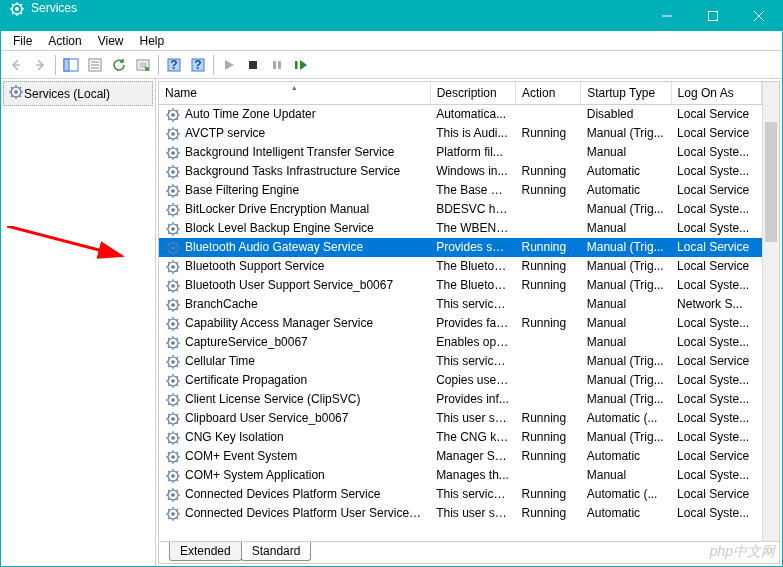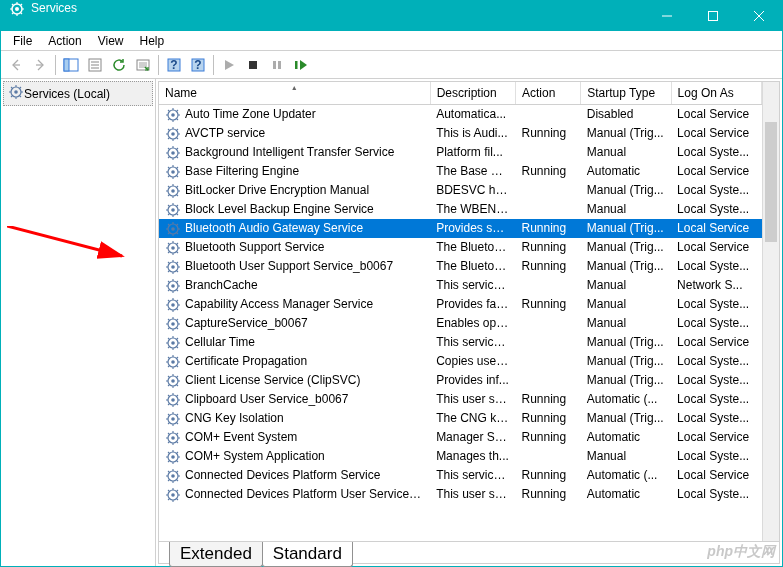--- a/index.html
+++ b/index.html
@@ -23,23 +23,23 @@
 .gridwrap{flex:1;overflow:hidden;position:relative;display:flex}
 .grid{flex:1;overflow:hidden}
 table{border-collapse:collapse;width:100%;table-layout:fixed}
 th{text-align:left;font-weight:400;padding:4px 6px;border-right:1px solid #e0e0e0;border-bottom:1px solid #d0d0d0;background:#fff;position:relative;white-space:nowrap;overflow:hidden}
 td{padding:1px 6px;white-space:nowrap;overflow:hidden;text-overflow:ellipsis;height:19px;line-height:17px}
 tr.sel td{background:#0078d7;color:#ffffff}
 .svcicon{display:inline-block;width:16px;height:16px;vertical-align:middle;margin-right:4px}
 .vscroll{width:17px;background:#f0f0f0;border-left:1px solid #dadada;position:relative}
 .vthumb{position:absolute;left:2px;right:2px;top:40px;height:120px;background:#cdcdcd}
 .tabs{height:22px;display:flex;align-items:flex-start;border-top:1px solid #d0d0d0;padding-left:10px;background:#fff}
-.tab{padding:2px 10px;border:1px solid #919191;border-top:none;border-bottom-left-radius:3px;border-bottom-right-radius:3px;background:#fff;margin-right:-1px;font-size:17px}
+.tab{padding:2px 10px;border:1px solid #919191;border-top:none;border-bottom-left-radius:3px;border-bottom-right-radius:3px;background:#fff;margin-right:-1px;font-size:12px}
 .tab.inactive{background:#f4f4f4}
-.watermark{position:fixed;right:8px;bottom:6px;color:#bbb;font-size:14px;font-weight:bold;font-style:italic;opacity:.8}
+.watermark{position:fixed;right:8px;bottom:6px;color:#bbb;font-size:14px;font-weight:normal;font-style:italic;opacity:.8}
 .arrow{position:absolute;left:6px;top:225px;z-index:50;pointer-events:none}
 .sorticon{position:absolute;left:50%;top:1px;transform:translateX(-50%);font-size:8px;color:#666}
 </style>
 </head>
 <body>
 
 <div class="window">
 
   <svg class="arrow" width="130" height="60">
     <defs>
@@ -230,20 +230,31 @@
                   <td>Platform fil...</td>
                   <td></td>
                   <td>Manual</td>
                   <td>Local Syste...</td>
                 </tr>
                 <tr>
                   <td><span class="svcicon"><svg width="16" height="16" viewBox="0 0 16 16">
                         <circle cx="8" cy="8" r="5" fill="none" stroke="#5b7aa5" stroke-width="1.2"></circle>
                         <circle cx="8" cy="8" r="1.8" fill="#5b7aa5"></circle>
                         <path d="M8 1v2M8 13v2M1 8h2M13 8h2M3 3l1.4 1.4M11.6 11.6L13 13M3 13l1.4-1.4M11.6 4.4L13 3" stroke="#5b7aa5" stroke-width="1.1"></path>
+                      </svg></span><span>Background Tasks Infrastructure Service</span></td>
+                  <td>Windows in...</td>
+                  <td>Running</td>
+                  <td>Automatic</td>
+                  <td>Local Syste...</td>
+                </tr>
+                <tr>
+                  <td><span class="svcicon"><svg width="16" height="16" viewBox="0 0 16 16">
+                        <circle cx="8" cy="8" r="5" fill="none" stroke="#5b7aa5" stroke-width="1.2"></circle>
+                        <circle cx="8" cy="8" r="1.8" fill="#5b7aa5"></circle>
+                        <path d="M8 1v2M8 13v2M1 8h2M13 8h2M3 3l1.4 1.4M11.6 11.6L13 13M3 13l1.4-1.4M11.6 4.4L13 3" stroke="#5b7aa5" stroke-width="1.1"></path>
                       </svg></span><span>Base Filtering Engine</span></td>
                   <td>The Base Fil...</td>
                   <td>Running</td>
                   <td>Automatic</td>
                   <td>Local Service</td>
                 </tr>
                 <tr>
                   <td><span class="svcicon"><svg width="16" height="16" viewBox="0 0 16 16">
                         <circle cx="8" cy="8" r="5" fill="none" stroke="#5b7aa5" stroke-width="1.2"></circle>
                         <circle cx="8" cy="8" r="1.8" fill="#5b7aa5"></circle>

